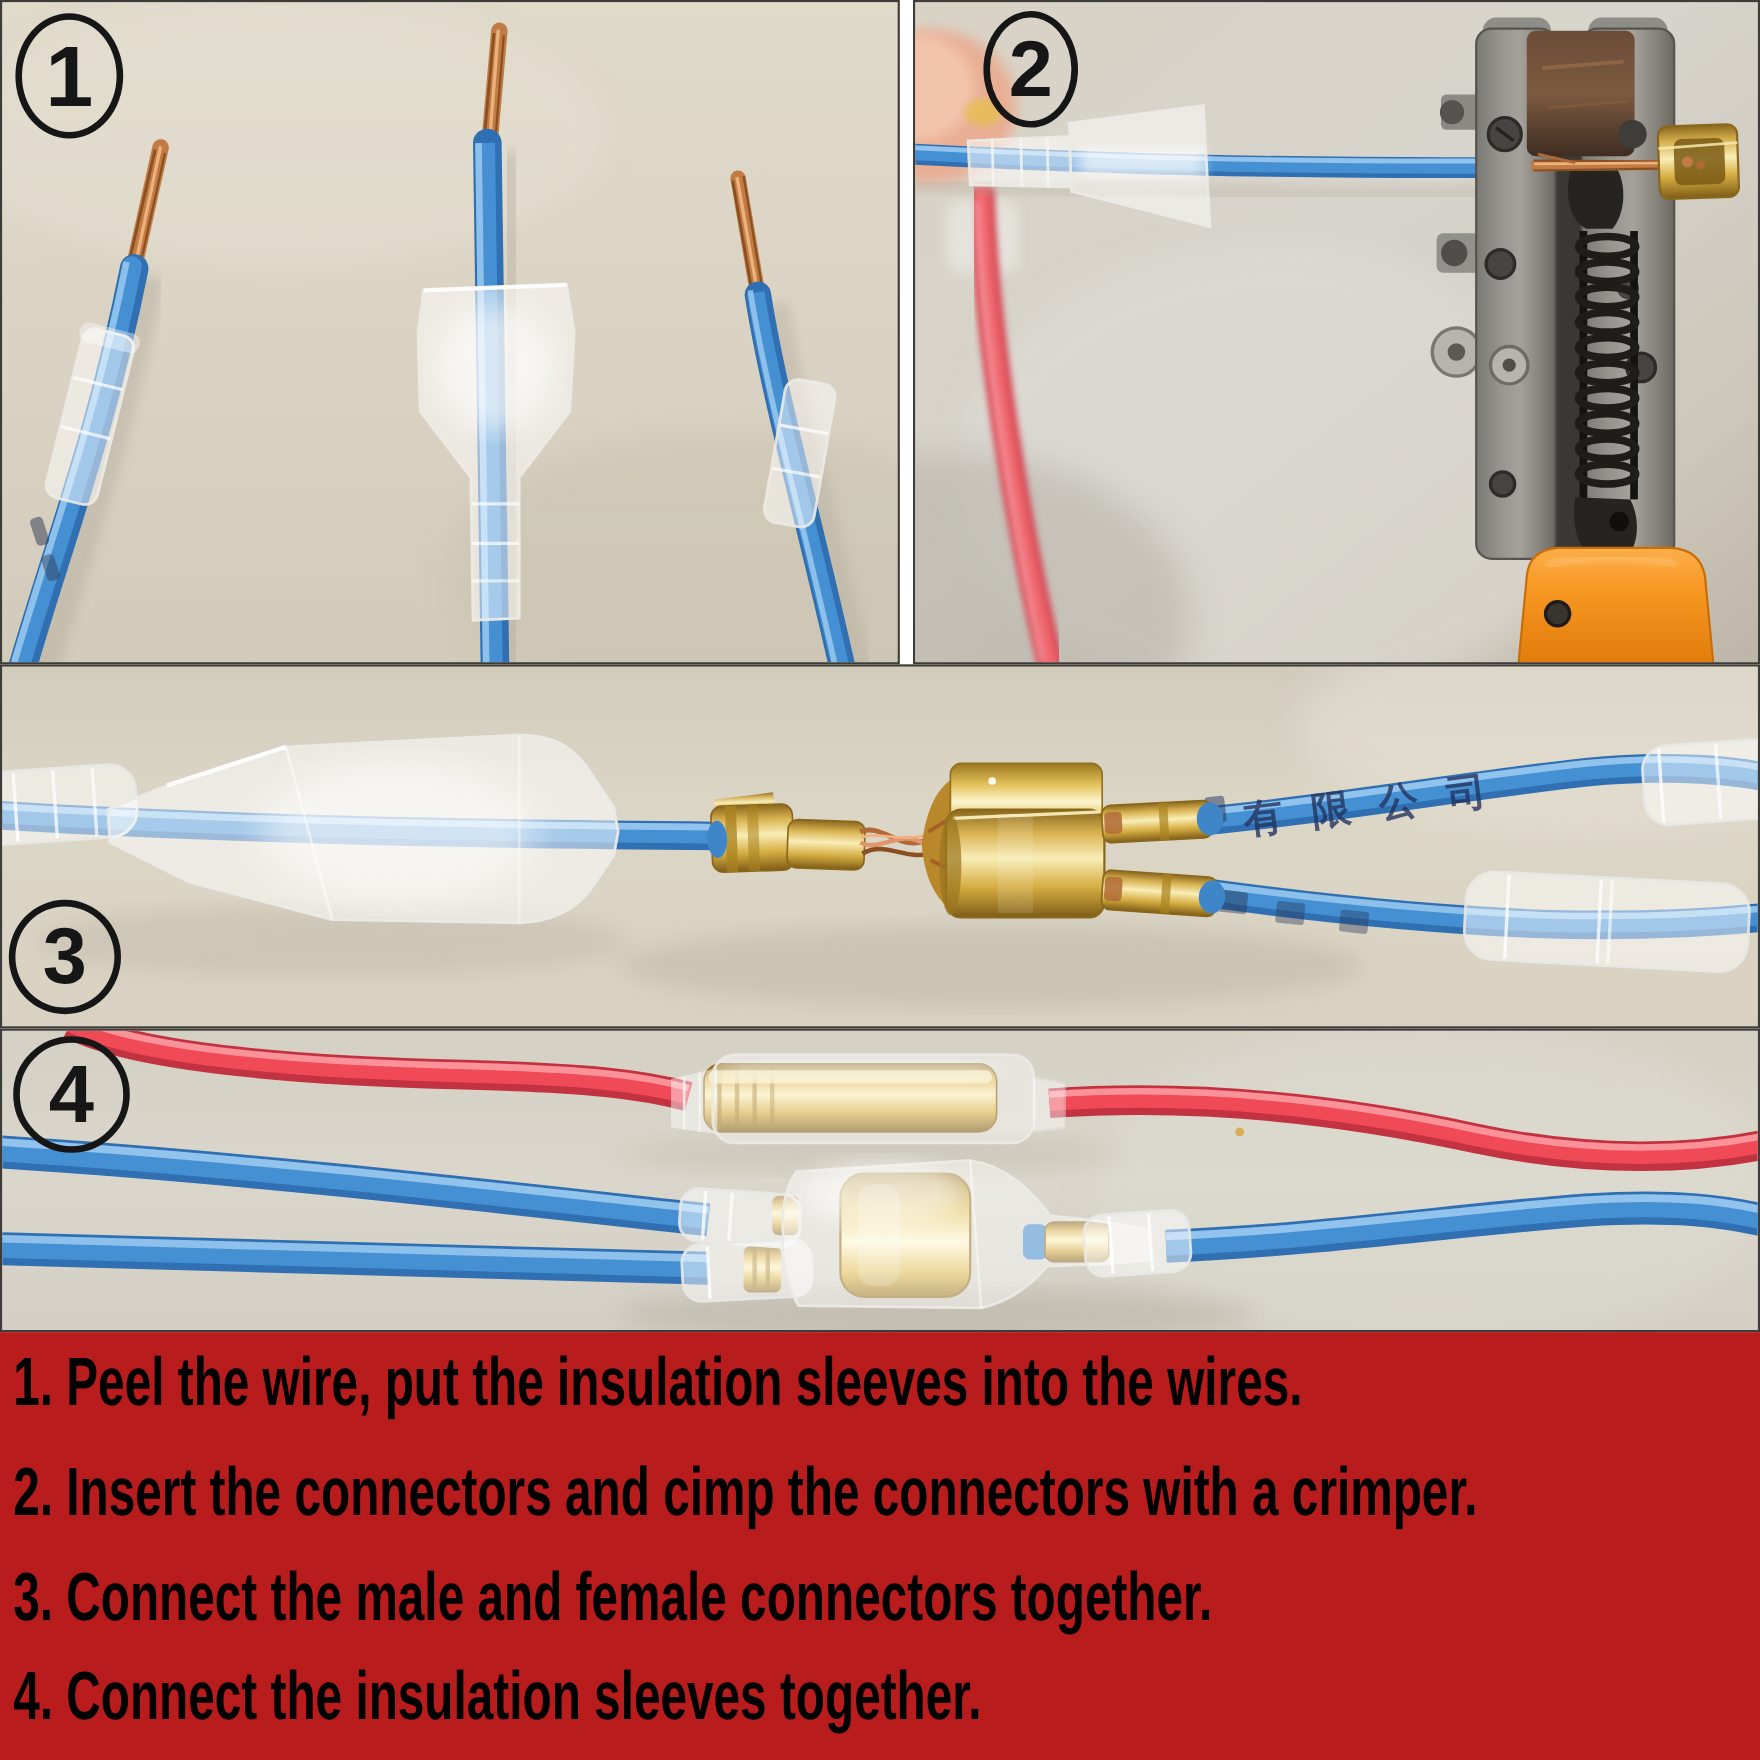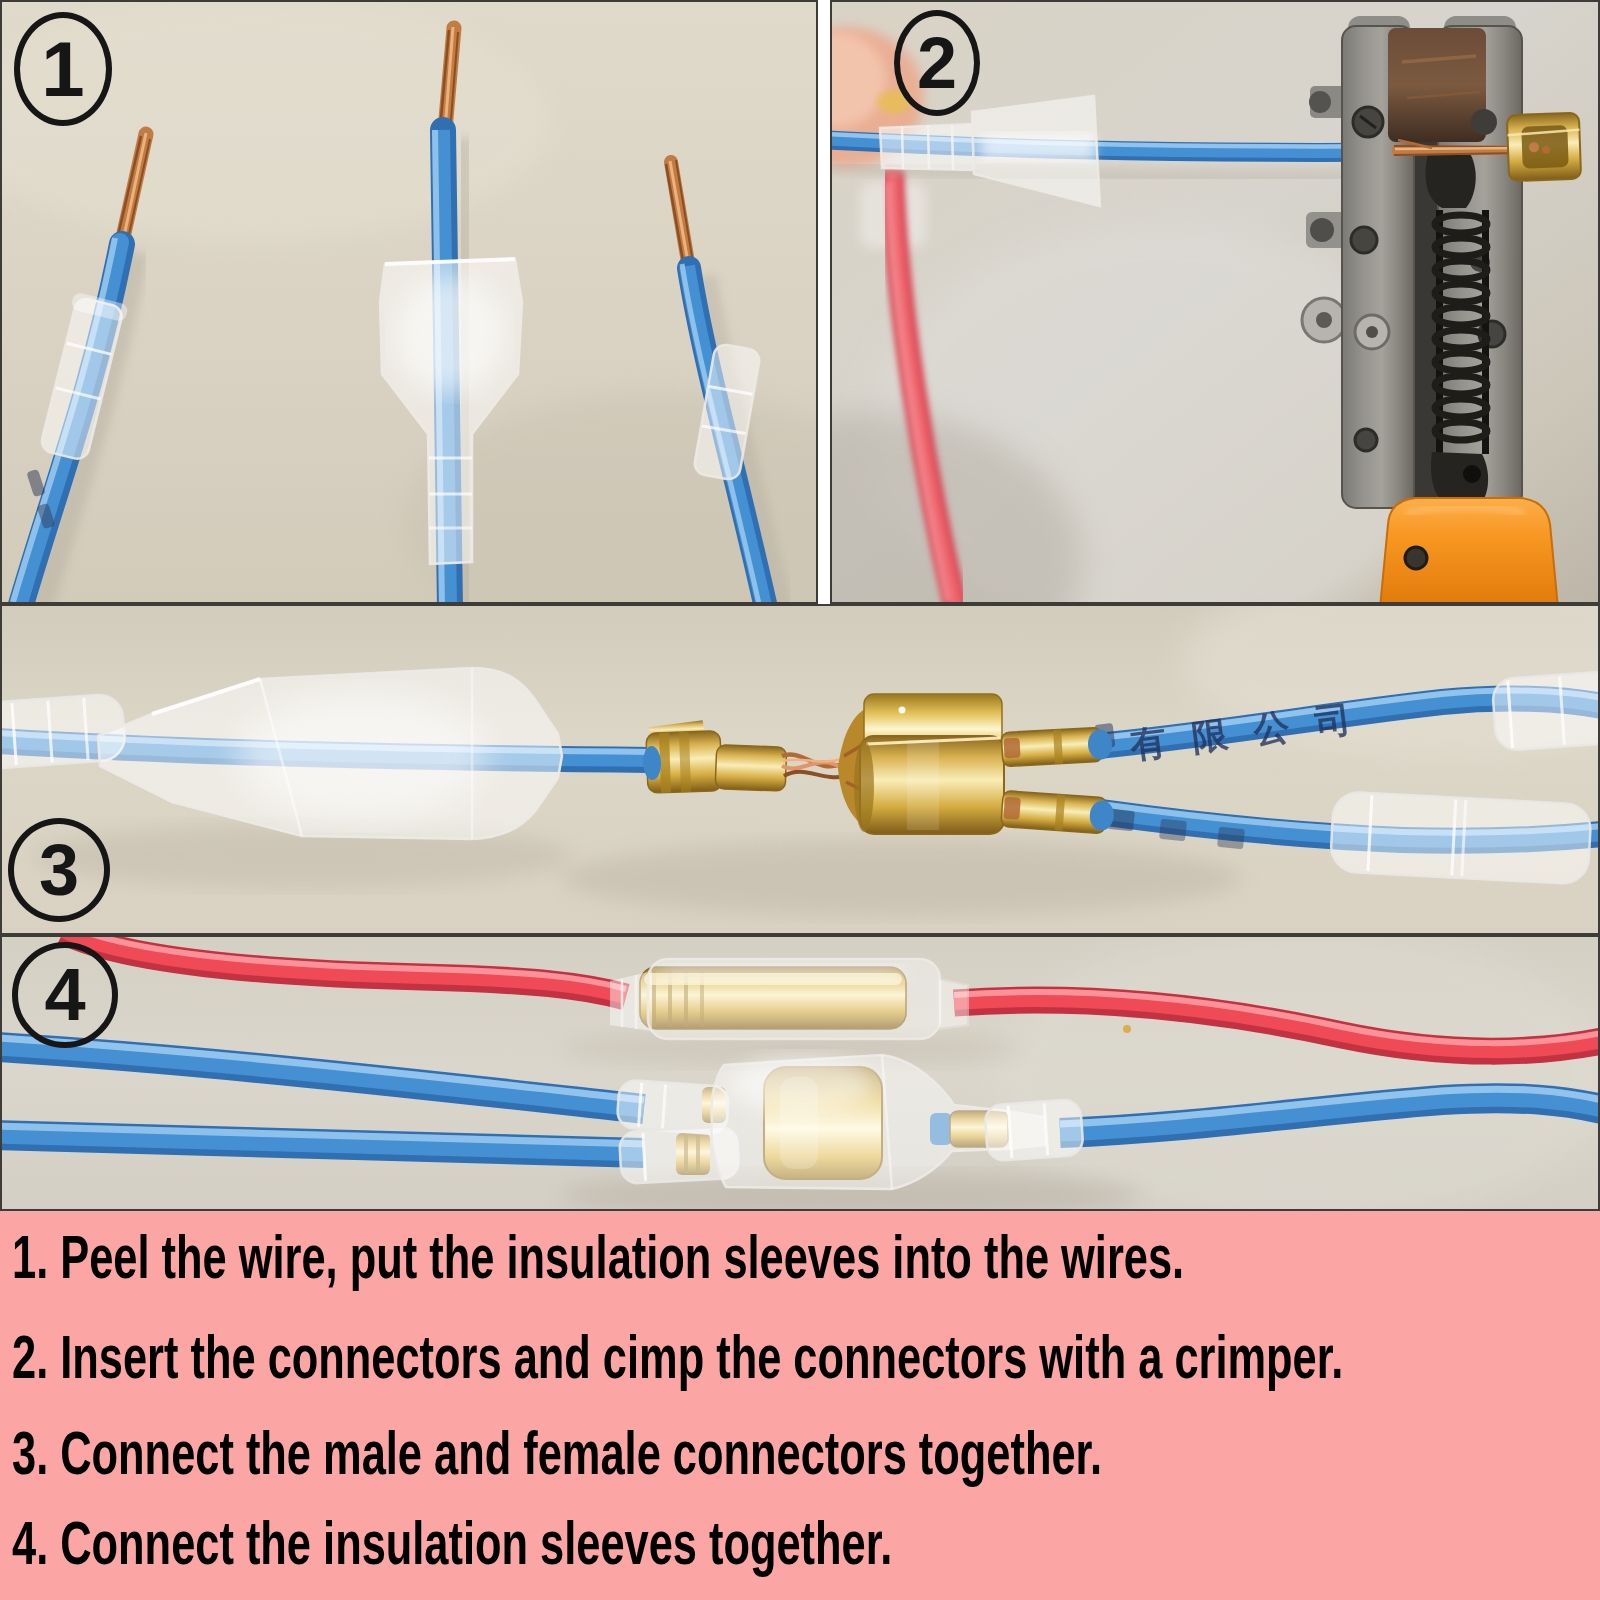--- a/index.html
+++ b/index.html
@@ -6,21 +6,21 @@
   #stage{position:relative;width:1600px;height:1600px;background:#ffffff;overflow:hidden;
          font-family:"Liberation Sans",sans-serif;}
   .panel{position:absolute;box-sizing:border-box;border:2px solid #3e3c38;overflow:hidden;background:#d8d2c4;}
   .panel svg{display:block;}
   #panel1{left:0;top:0;width:818px;height:604px;}
   #panel2{left:830px;top:0;width:770px;height:604px;}
   #panel3{left:0;top:604px;width:1600px;height:331px;}
   #panel4{left:0;top:935px;width:1600px;height:276px;}
   .badge{position:absolute;border:6px solid #161616;border-radius:50%;display:flex;align-items:center;
          justify-content:center;font-weight:700;color:#161616;line-height:1;background:transparent;}
-  #instructions{position:absolute;left:0;top:1211px;width:1600px;height:389px;background:#fca5a5;}
+  #instructions{position:absolute;left:0;top:1211px;width:1600px;height:389px;background:#b91c1c;}
   .instr{position:absolute;left:12px;white-space:nowrap;font-weight:700;font-size:62px;color:#000;
          transform:scaleX(0.70);transform-origin:0 0;letter-spacing:0;}
 </style>
 </head>
 <body>
 
 <div id="stage">
 
   <div class="panel" id="panel1">
     <svg width="814" height="600" viewBox="0 0 814 600">

